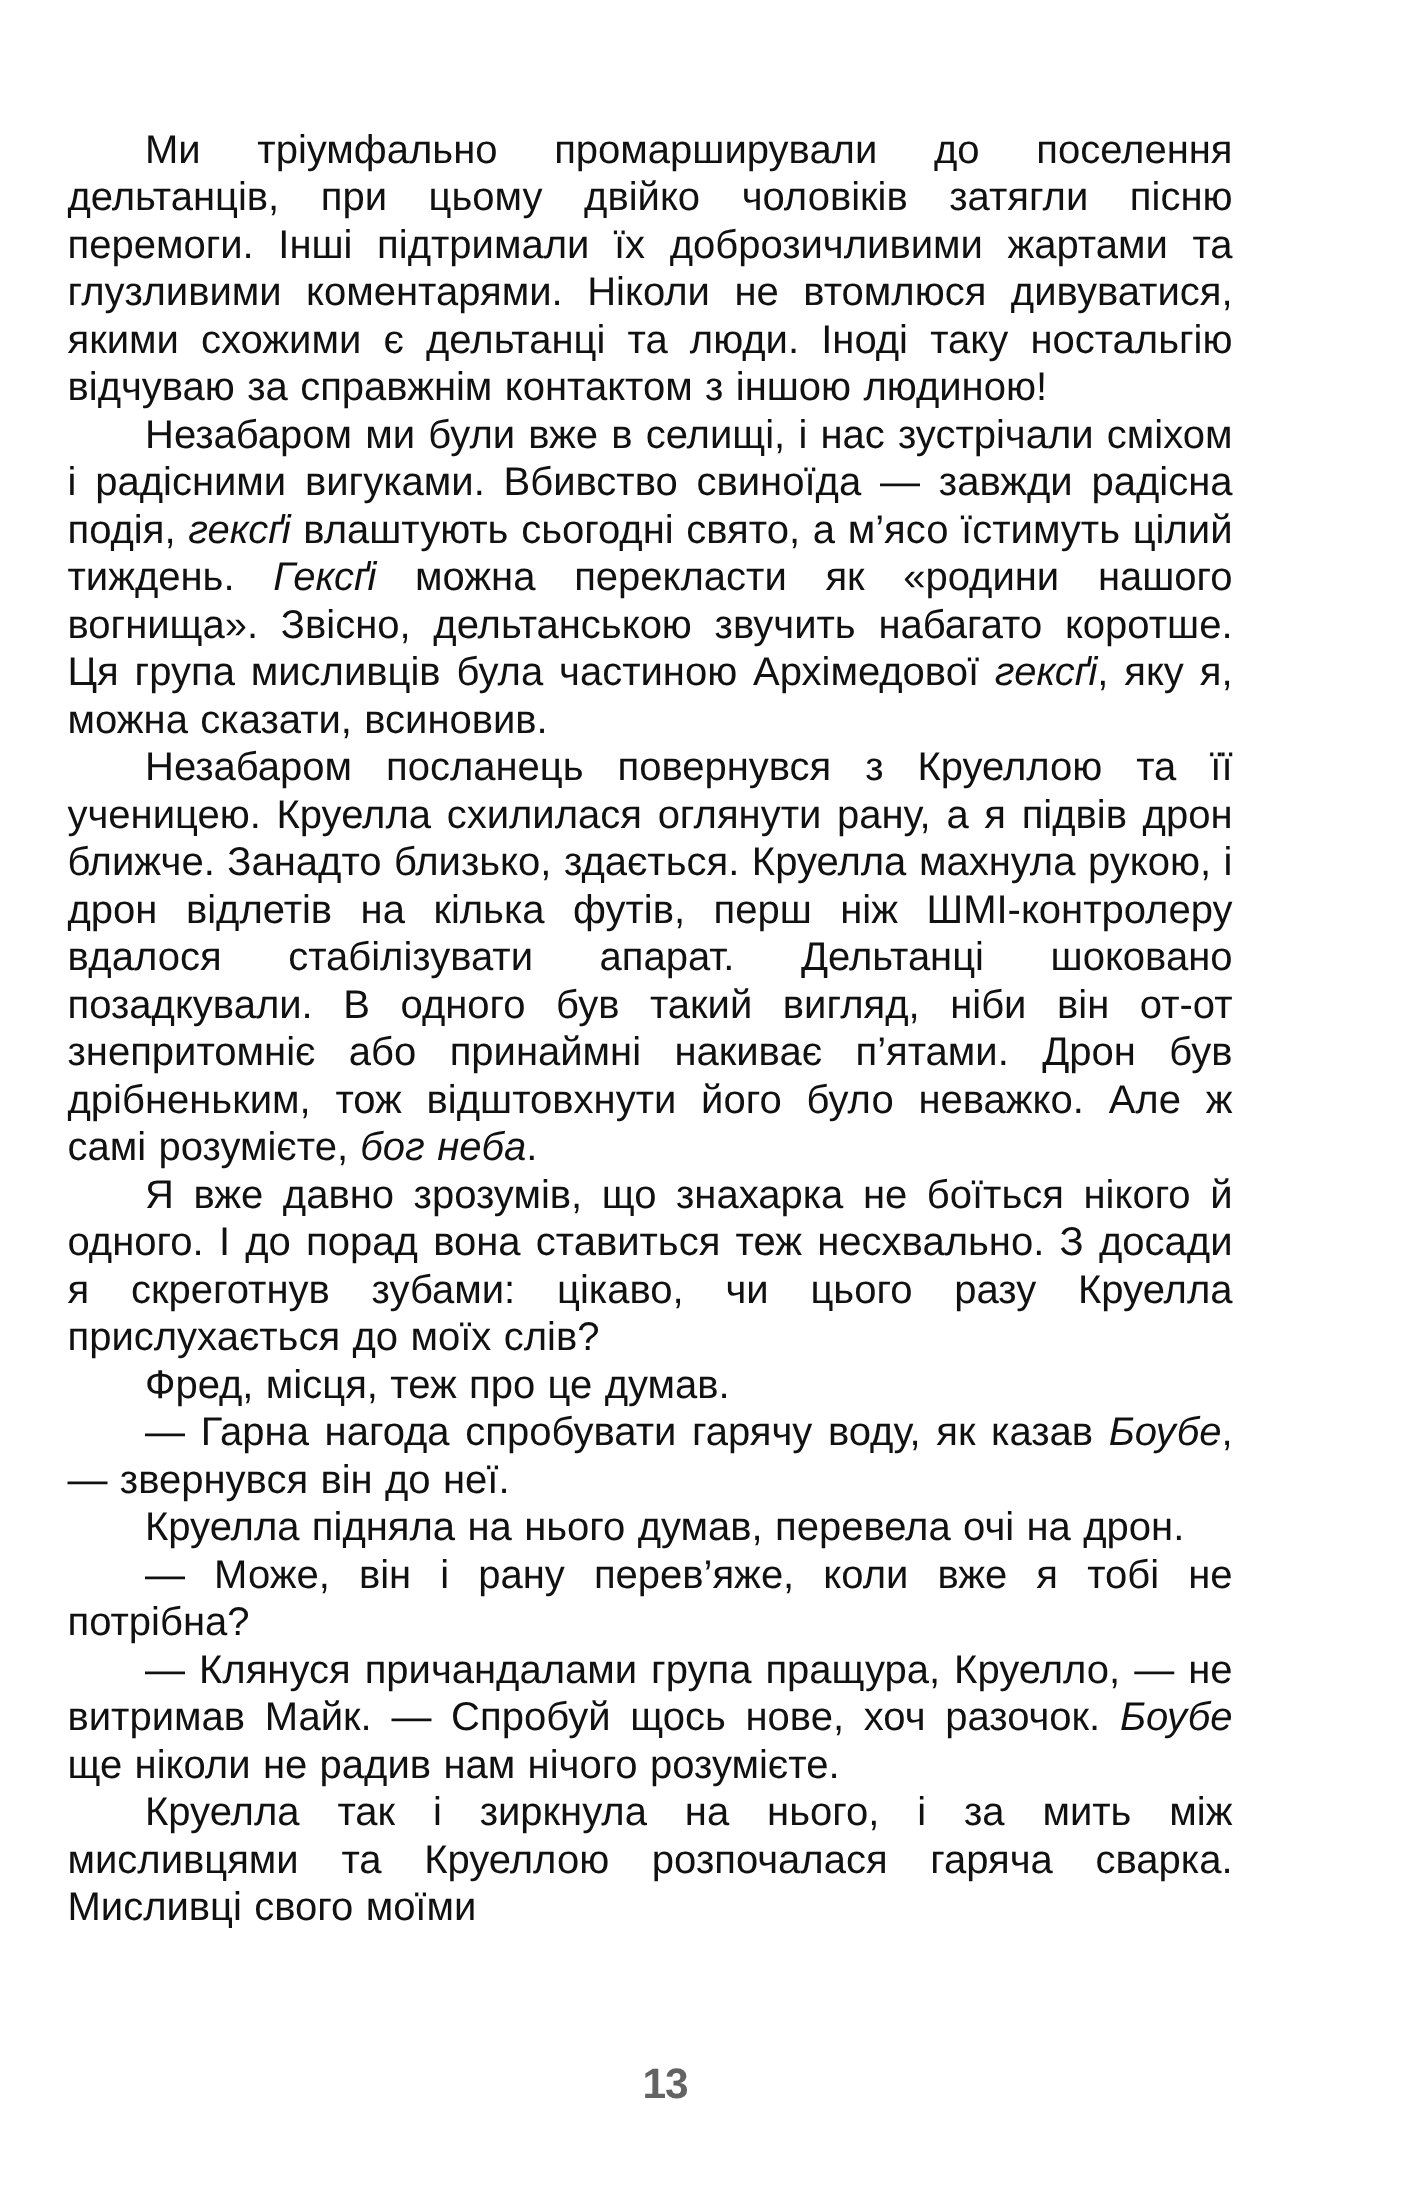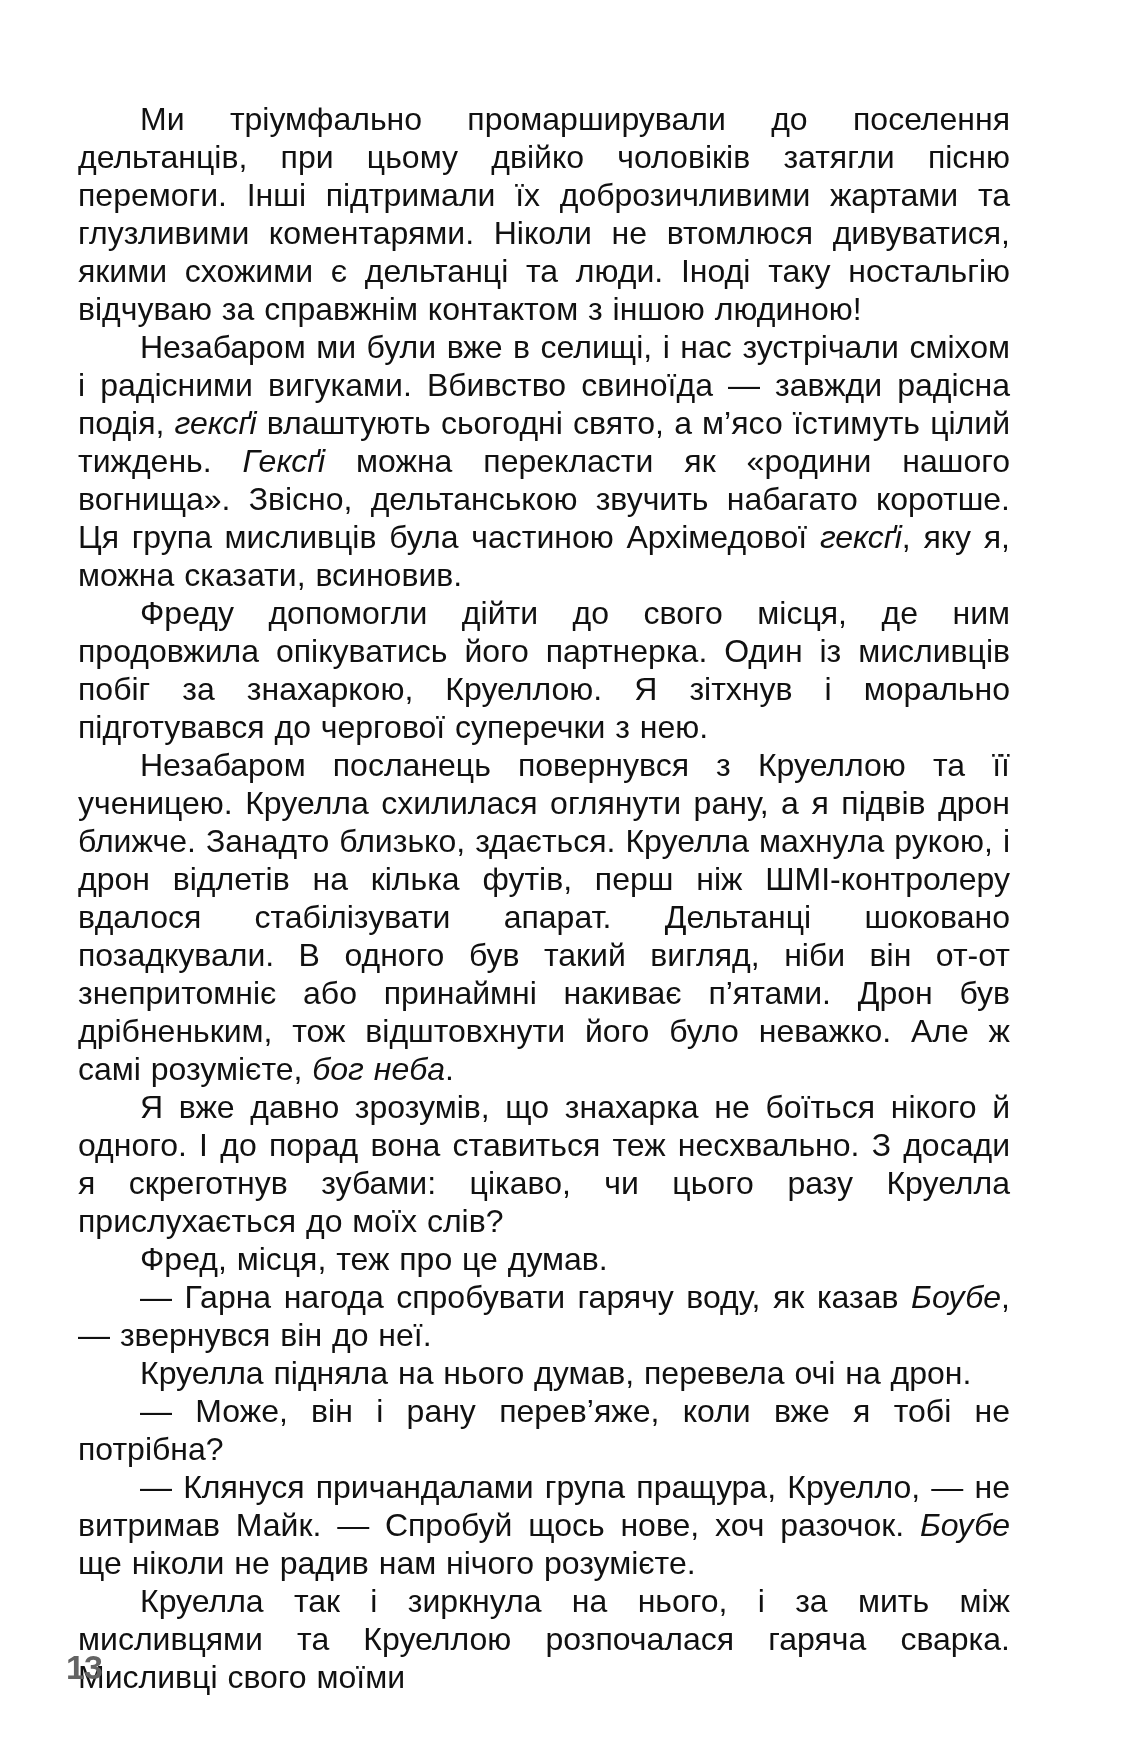--- a/index.html
+++ b/index.html
@@ -15,21 +15,21 @@
     font-family: "Liberation Sans", sans-serif;
     color: #111111;
   }
   .page {
     position: absolute;
     inset: 0;
     background: #ffffff;
   }
   .text-block {
     position: absolute;
-    left: 78px;
+    left: 54px;
     top: 100px;
     width: 932px;
   }
   .para {
     margin: 0;
     padding: 0;
     font-size: 32px;
     line-height: 38px;
     text-align: justify;
     text-indent: 62px;
@@ -37,36 +37,35 @@
     word-spacing: 1px;
   }
   .para em {
     font-style: italic;
   }
   .page-number {
     position: absolute;
     left: 66px;
     width: 932px;
     top: 1648px;
-    text-align: left;
+    text-align: center;
     font-size: 34px;
     line-height: 38px;
     font-weight: bold;
     letter-spacing: -1px;
     color: #636363;
   }
 </style>
 </head>
 <body>
 
 <div class="page">
   <div class="text-block">
       <p class="para"><span>Ми тріумфально промарширували до поселення дельтанців, при цьому двійко чоловіків затягли пісню перемоги. Інші підтримали їх доброзичливими жартами та глузливими коментарями. Ніколи не втомлюся дивуватися, якими схожими є дельтанці та люди. Іноді таку ностальгію відчуваю за справжнім контактом з іншою людиною!</span></p>
       <p class="para"><span>Незабаром ми були вже в селищі, і нас зустрічали сміхом і радісними вигуками. Вбивство свиноїда — завжди радісна подія, </span><em>гексґі</em><span> влаштують сьогодні свято, а м’ясо їстимуть цілий тиждень. </span><em>Гексґі</em><span> можна перекласти як «родини нашого вогнища». Звісно, дельтанською звучить набагато коротше. Ця група мисливців була частиною Архімедової </span><em>гексґі</em><span>, яку я, можна сказати, всиновив.</span></p>
-      <p class="para"><span>Фреду допомогли дійти до свого місця, де ним продовжила опікуватись його партнерка. Один із мисливців побіг за знахаркою, Круеллою. Я зітхнув і морально підготувався до чергової суперечки з нею.</span></p>
       <p class="para"><span>Незабаром посланець повернувся з Круеллою та її ученицею. Круелла схилилася оглянути рану, а я підвів дрон ближче. Занадто близько, здається. Круелла махнула рукою, і дрон відлетів на кілька футів, перш ніж ШМІ-контролеру вдалося стабілізувати апарат. Дельтанці шоковано позадкували. В одного був такий вигляд, ніби він от-от знепритомніє або принаймні накиває п’ятами. Дрон був дрібненьким, тож відштовхнути його було неважко. Але ж самі розумієте, </span><em>бог неба</em><span>.</span></p>
       <p class="para"><span>Я вже давно зрозумів, що знахарка не боїться нікого й одного. І до порад вона ставиться теж несхвально. З досади я скреготнув зубами: цікаво, чи цього разу Круелла прислухається до моїх слів?</span></p>
       <p class="para"><span>Фред, місця, теж про це думав.</span></p>
       <p class="para"><span>— Гарна нагода спробувати гарячу воду, як казав </span><em>Боубе</em><span>, — звернувся він до неї.</span></p>
       <p class="para"><span>Круелла підняла на нього думав, перевела очі на дрон.</span></p>
       <p class="para"><span>— Може, він і рану перев’яже, коли вже я тобі не потрібна?</span></p>
       <p class="para"><span>— Клянуся причандалами група пращура, Круелло, — не витримав Майк. — Спробуй щось нове, хоч разочок. </span><em>Боубе</em><span> ще ніколи не радив нам нічого розумієте.</span></p>
       <p class="para"><span>Круелла так і зиркнула на нього, і за мить між мисливцями та Круеллою розпочалася гаряча сварка. Мисливці свого моїми</span></p>
     </div>
   <div class="page-number">13</div>

